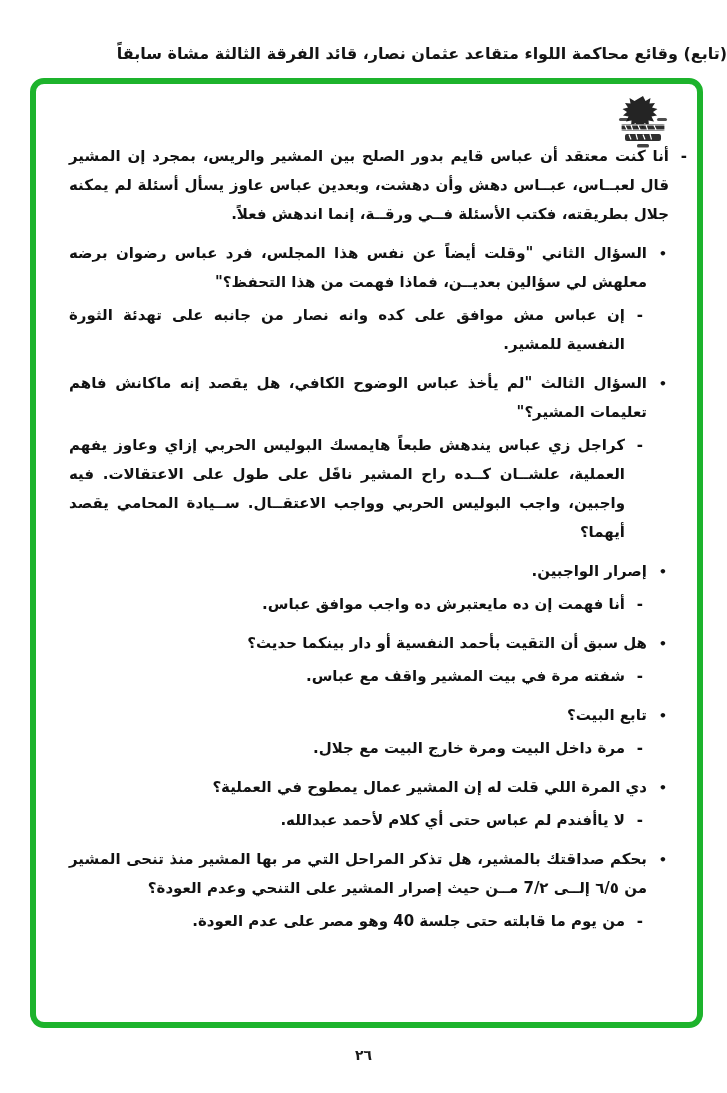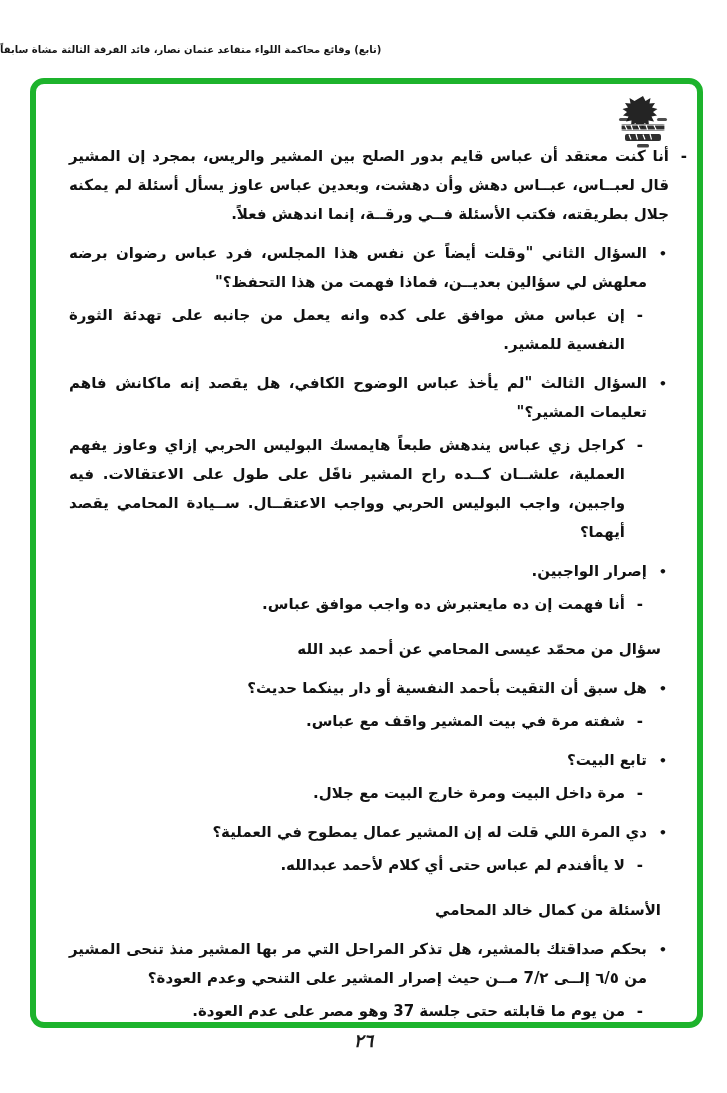--- a/index.html
+++ b/index.html
@@ -8,22 +8,22 @@
     background:#ffffff;
     font-family:"DejaVu Sans", sans-serif;
     color:#121212;
     position:relative;
     direction:rtl;
     overflow:hidden;
   }
   .page-header{
     position:absolute;
     top:44px;left:0;right:0;
-    text-align:left;
-    font-size:10px;
+    text-align:right;
+    font-size:16px;
     font-weight:700;
     color:#151515;
     letter-spacing:0;
   }
   .green-frame{
     position:absolute;
     left:30px;top:78px;
     width:661px;height:938px;
     border:6px solid #1db32c;
     border-radius:14px;
@@ -68,26 +68,25 @@
   .lvl-a{margin-top:3px;margin-right:44px;}
   .section-heading{
     font-size:15px;
     font-weight:700;
     line-height:29px;
     margin:16px 26px 3px 0;
     text-align:right;
   }
   .page-number{
     position:absolute;
-    bottom:42px;left:0;right:0;
+    bottom:30px;left:0;right:0;
     text-align:center;
-    font-size:18px;
+    font-size:14px;
     font-weight:700;
     color:#1a1a1a;
-    font-style:italic;
   }
 </style>
 </head>
 <body>
 
 <div class="page-header">(تابع) وقائع محاكمة اللواء متقاعد عثمان نصار، قائد الفرقة الثالثة مشاة سابقاً</div>
 
 <div class="green-frame">
 
   <svg class="stamp" viewBox="0 0 52 56" xmlns="http://www.w3.org/2000/svg" aria-hidden="true">
@@ -109,42 +108,41 @@
       <span class="marker">-</span>
       <div class="txt">أنا كنت معتقد أن عباس قايم بدور الصلح بين المشير والريس، بمجرد إن المشير قال لعبــاس، عبــاس دهش وأن دهشت، وبعدين عباس عاوز يسأل أسئلة لم يمكنه جلال بطريقته، فكتب الأسئلة فــي ورقــة، إنما اندهش فعلاً.</div>
     </div>
 
     <div class="item lvl-q">
       <span class="marker">•</span>
       <div class="txt">السؤال الثاني "وقلت أيضاً عن نفس هذا المجلس، فرد عباس رضوان برضه معلهش لي سؤالين بعديــن، فماذا فهمت من هذا التحفظ؟"</div>
     </div>
     <div class="item lvl-a">
       <span class="marker">-</span>
-      <div class="txt">إن عباس مش موافق على كده وانه يعمل من جانبه على تهدئة الثورة النفسية للمشير.</div>
+      <div class="txt">إن عباس مش موافق على كده وانه نصار من جانبه على تهدئة الثورة النفسية للمشير.</div>
     </div>
 
     <div class="item lvl-q">
       <span class="marker">•</span>
       <div class="txt">السؤال الثالث "لم يأخذ عباس الوضوح الكافي، هل يقصد إنه ماكانش فاهم تعليمات المشير؟"</div>
     </div>
     <div class="item lvl-a">
       <span class="marker">-</span>
       <div class="txt">كراجل زي عباس يندهش طبعاً هايمسك البوليس الحربي إزاي وعاوز يفهم العملية، علشــان كــده راح المشير ناقَل على طول على الاعتقالات. فيه واجبين، واجب البوليس الحربي وواجب الاعتقــال. ســيادة المحامي يقصد أيهما؟</div>
     </div>
 
     <div class="item lvl-q">
       <span class="marker">•</span>
       <div class="txt">إصرار الواجبين.</div>
     </div>
     <div class="item lvl-a">
       <span class="marker">-</span>
       <div class="txt">أنا فهمت إن ده مايعتبرش ده واجب موافق عباس.</div>
     </div>
 
-    <div class="section-heading">سؤال من محمّد عيسى المحامي عن أحمد عبد الله</div>
 
     <div class="item lvl-q">
       <span class="marker">•</span>
       <div class="txt">هل سبق أن التقيت بأحمد النفسية أو دار بينكما حديث؟</div>
     </div>
     <div class="item lvl-a">
       <span class="marker">-</span>
       <div class="txt">شفته مرة في بيت المشير واقف مع عباس.</div>
     </div>
 
@@ -159,27 +157,26 @@
 
     <div class="item lvl-q">
       <span class="marker">•</span>
       <div class="txt">دي المرة اللي قلت له إن المشير عمال يمطوح في العملية؟</div>
     </div>
     <div class="item lvl-a">
       <span class="marker">-</span>
       <div class="txt">لا ياأفندم لم عباس حتى أي كلام لأحمد عبدالله.</div>
     </div>
 
-    <div class="section-heading">الأسئلة من كمال خالد المحامي</div>
 
     <div class="item lvl-q">
       <span class="marker">•</span>
       <div class="txt">بحكم صداقتك بالمشير، هل تذكر المراحل التي مر بها المشير منذ تنحى المشير من ٦/٥ إلــى 7/٢ مــن حيث إصرار المشير على التنحي وعدم العودة؟</div>
     </div>
     <div class="item lvl-a">
       <span class="marker">-</span>
-      <div class="txt">من يوم ما قابلته حتى جلسة 37 وهو مصر على عدم العودة.</div>
+      <div class="txt">من يوم ما قابلته حتى جلسة 40 وهو مصر على عدم العودة.</div>
     </div>
 
   </div>
 </div>
 
 <div class="page-number">٢٦</div>
 
 </body></html>

